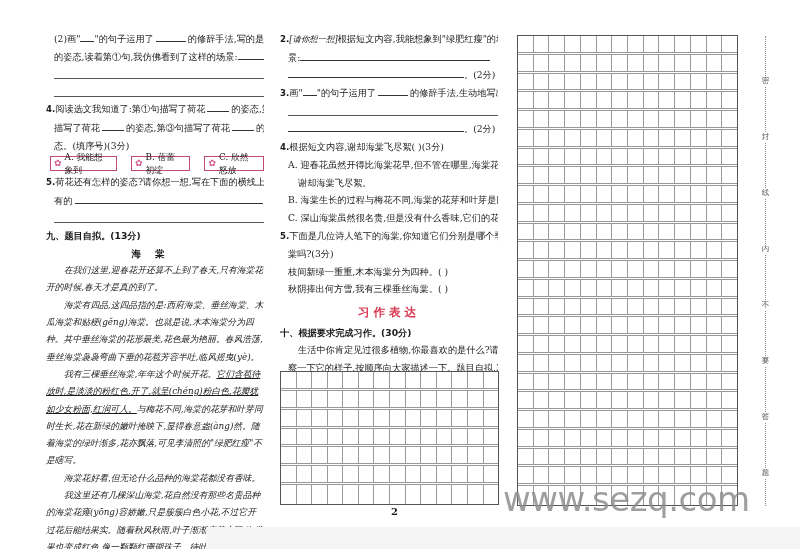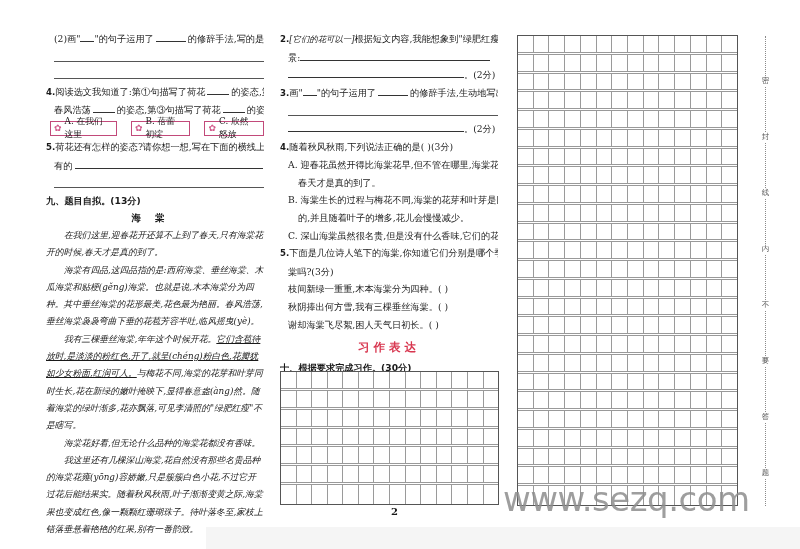--- a/index.html
+++ b/index.html
@@ -38,33 +38,37 @@
 </style>
 </head>
 <body>
 
 <div class="page">
 
   <div class="col col-left">
     <div class="line indent">
       <span>(2)画"</span><span class="blank" style="width:14px"></span><span>"的句子运用了</span><span class="blank" style="width:30px;margin:0 2px"></span><span>的修辞手法,写的是荷花</span>
     </div>
+    <div class="line indent">
+      <span>的姿态,读着第①句,我仿佛看到了这样的场景:</span><span class="blank" style="width:40px"></span>
+    </div>
     <div class="fullline"></div>
     <div class="fullline"></div>
 
     <div class="line">
       <span class="qnum">4.</span><span>阅读选文我知道了:第①句描写了荷花</span><span class="blank" style="width:22px;margin:0 2px"></span><span>的姿态,第②句</span>
     </div>
     <div class="line indent">
-      <span>春风浩荡</span><span class="blank" style="width:22px;margin:0 2px"></span><span>的姿态,第③句描写了荷花</span><span class="blank" style="width:22px;margin:0 2px"></span><span>的姿</span>
-    </div>
+      <span>描写了荷花</span><span class="blank" style="width:22px;margin:0 2px"></span><span>的姿态,第③句描写了荷花</span><span class="blank" style="width:22px;margin:0 2px"></span><span>的姿</span>
+    </div>
+    <div class="line indent">态。(填序号)(3分)</div>
     <div class="options">
       <div class="opt">
           <span class="star">✿</span>
-          <span>A. 在我们这里</span>
+          <span>A. 我能想象到</span>
         </div>
       <div class="opt">
           <span class="star">✿</span>
           <span>B. 蓓蕾初绽</span>
         </div>
       <div class="opt">
           <span class="star">✿</span>
           <span>C. 欣然怒放</span>
         </div>
     </div>
@@ -84,53 +88,51 @@
       <p class="para">海棠有四品,这四品指的是:西府海棠、垂丝海棠、木瓜海棠和贴梗(gěng)海棠。也就是说,木本海棠分为四种。其中垂丝海棠的花形最美,花色最为艳丽。春风浩荡,垂丝海棠袅袅弯曲下垂的花苞芳容半吐,临风摇曳(yè)。</p>
       <p class="para"><span>我有三棵垂丝海棠,年年这个时候开花。</span><span class="ul">它们含苞待放时,是淡淡的粉红色,开了,就呈(chéng)粉白色,花瓣犹如少女粉面,红润可人。</span><span>与梅花不同,海棠的花芽和叶芽同时生长,花在新绿的嫩叶掩映下,显得春意盎(àng)然。随着海棠的绿叶渐多,花亦飘落,可见李清照的"绿肥红瘦"不是瞎写。</span></p>
       <p class="para">海棠花好看,但无论什么品种的海棠花都没有香味。</p>
       <p class="para">我这里还有几棵深山海棠,花自然没有那些名贵品种的海棠花雍(yōng)容娇嫩,只是簇簇白色小花,不过它开过花后能结果实。随着秋风秋雨,叶子渐渐变黄之际,海棠果也变成红色,像一颗颗红珊瑚珠子。待叶落冬至,家枝上错落垂悬着艳艳的红果,别有一番韵致。</p>
     </div>
 
   </div>
 
   <div class="col col-mid">
     <div class="line">
-      <span class="qnum">2.</span><span class="tag">[它们的花可以一]</span><span>根据短文内容,我能想象到"绿肥红瘦"的场</span>
+      <span class="qnum">2.</span><span class="tag">[请你想一想]</span><span>根据短文内容,我能想象到"绿肥红瘦"的场</span>
     </div>
     <div class="line indent">
       <span>景:</span><span class="blank" style="width:190px"></span>
     </div>
     <div class="line indent">
       <span class="blank" style="width:176px"></span><span>。(2分)</span>
     </div>
 
     <div class="line">
       <span class="qnum">3.</span><span>画"</span><span class="blank" style="width:14px"></span><span>"的句子运用了</span><span class="blank" style="width:30px;margin:0 2px"></span><span>的修辞手法,生动地写出了</span>
     </div>
     <div class="fullline"></div>
     <div class="line indent">
       <span class="blank" style="width:176px"></span><span>。(2分)</span>
     </div>
 
     <div class="line">
-      <span class="qnum">4.</span><span>随着秋风秋雨,下列说法正确的是(    )(3分)</span>
+      <span class="qnum">4.</span><span>根据短文内容,谢却海棠飞尽絮(    )(3分)</span>
     </div>
     <div class="line indent">A. 迎春花虽然开得比海棠花早,但不管在哪里,海棠花开才是</div>
-    <div class="line indent2">春天才是真的到了。</div>
+    <div class="line indent2">谢却海棠飞尽絮。</div>
     <div class="line indent">B. 海棠生长的过程与梅花不同,海棠的花芽和叶芽是同时生长</div>
-    <div class="line indent2">的,并且随着叶子的增多,花儿会慢慢减少。</div>
     <div class="line indent">C. 深山海棠虽然很名贵,但是没有什么香味,它们的花可以一</div>
 
     <div class="line">
       <span class="qnum">5.</span><span>下面是几位诗人笔下的海棠,你知道它们分别是哪个季节的海</span>
     </div>
     <div class="line indent">棠吗?(3分)</div>
     <div class="line indent">枝间新绿一重重,木本海棠分为四种。(          )</div>
     <div class="line indent">秋阴捧出何方雪,我有三棵垂丝海棠。(          )</div>
-    <div class="line indent">谢却海棠飞尽絮,困人天气日初长。(          )</div>
 
     <div class="header-red">习作表达</div>
     <div class="line sec-title">十、根据要求完成习作。(30分)</div>
     <div class="line indent" style="padding-left:18px">生活中你肯定见过很多植物,你最喜欢的是什么?请你仔细观</div>
     <div class="line indent">察一下它的样子,按顺序向大家描述一下。题目自拟,300字左右。</div>
   </div>
 
   <div class="grid" id="grid-lower" style="left:280px; top:371px; width:219px; height:134px;">
       <div class="row" style="height: 18.8571px;">
         <div class="cell" style="flex: 1 1 0%;"></div>

